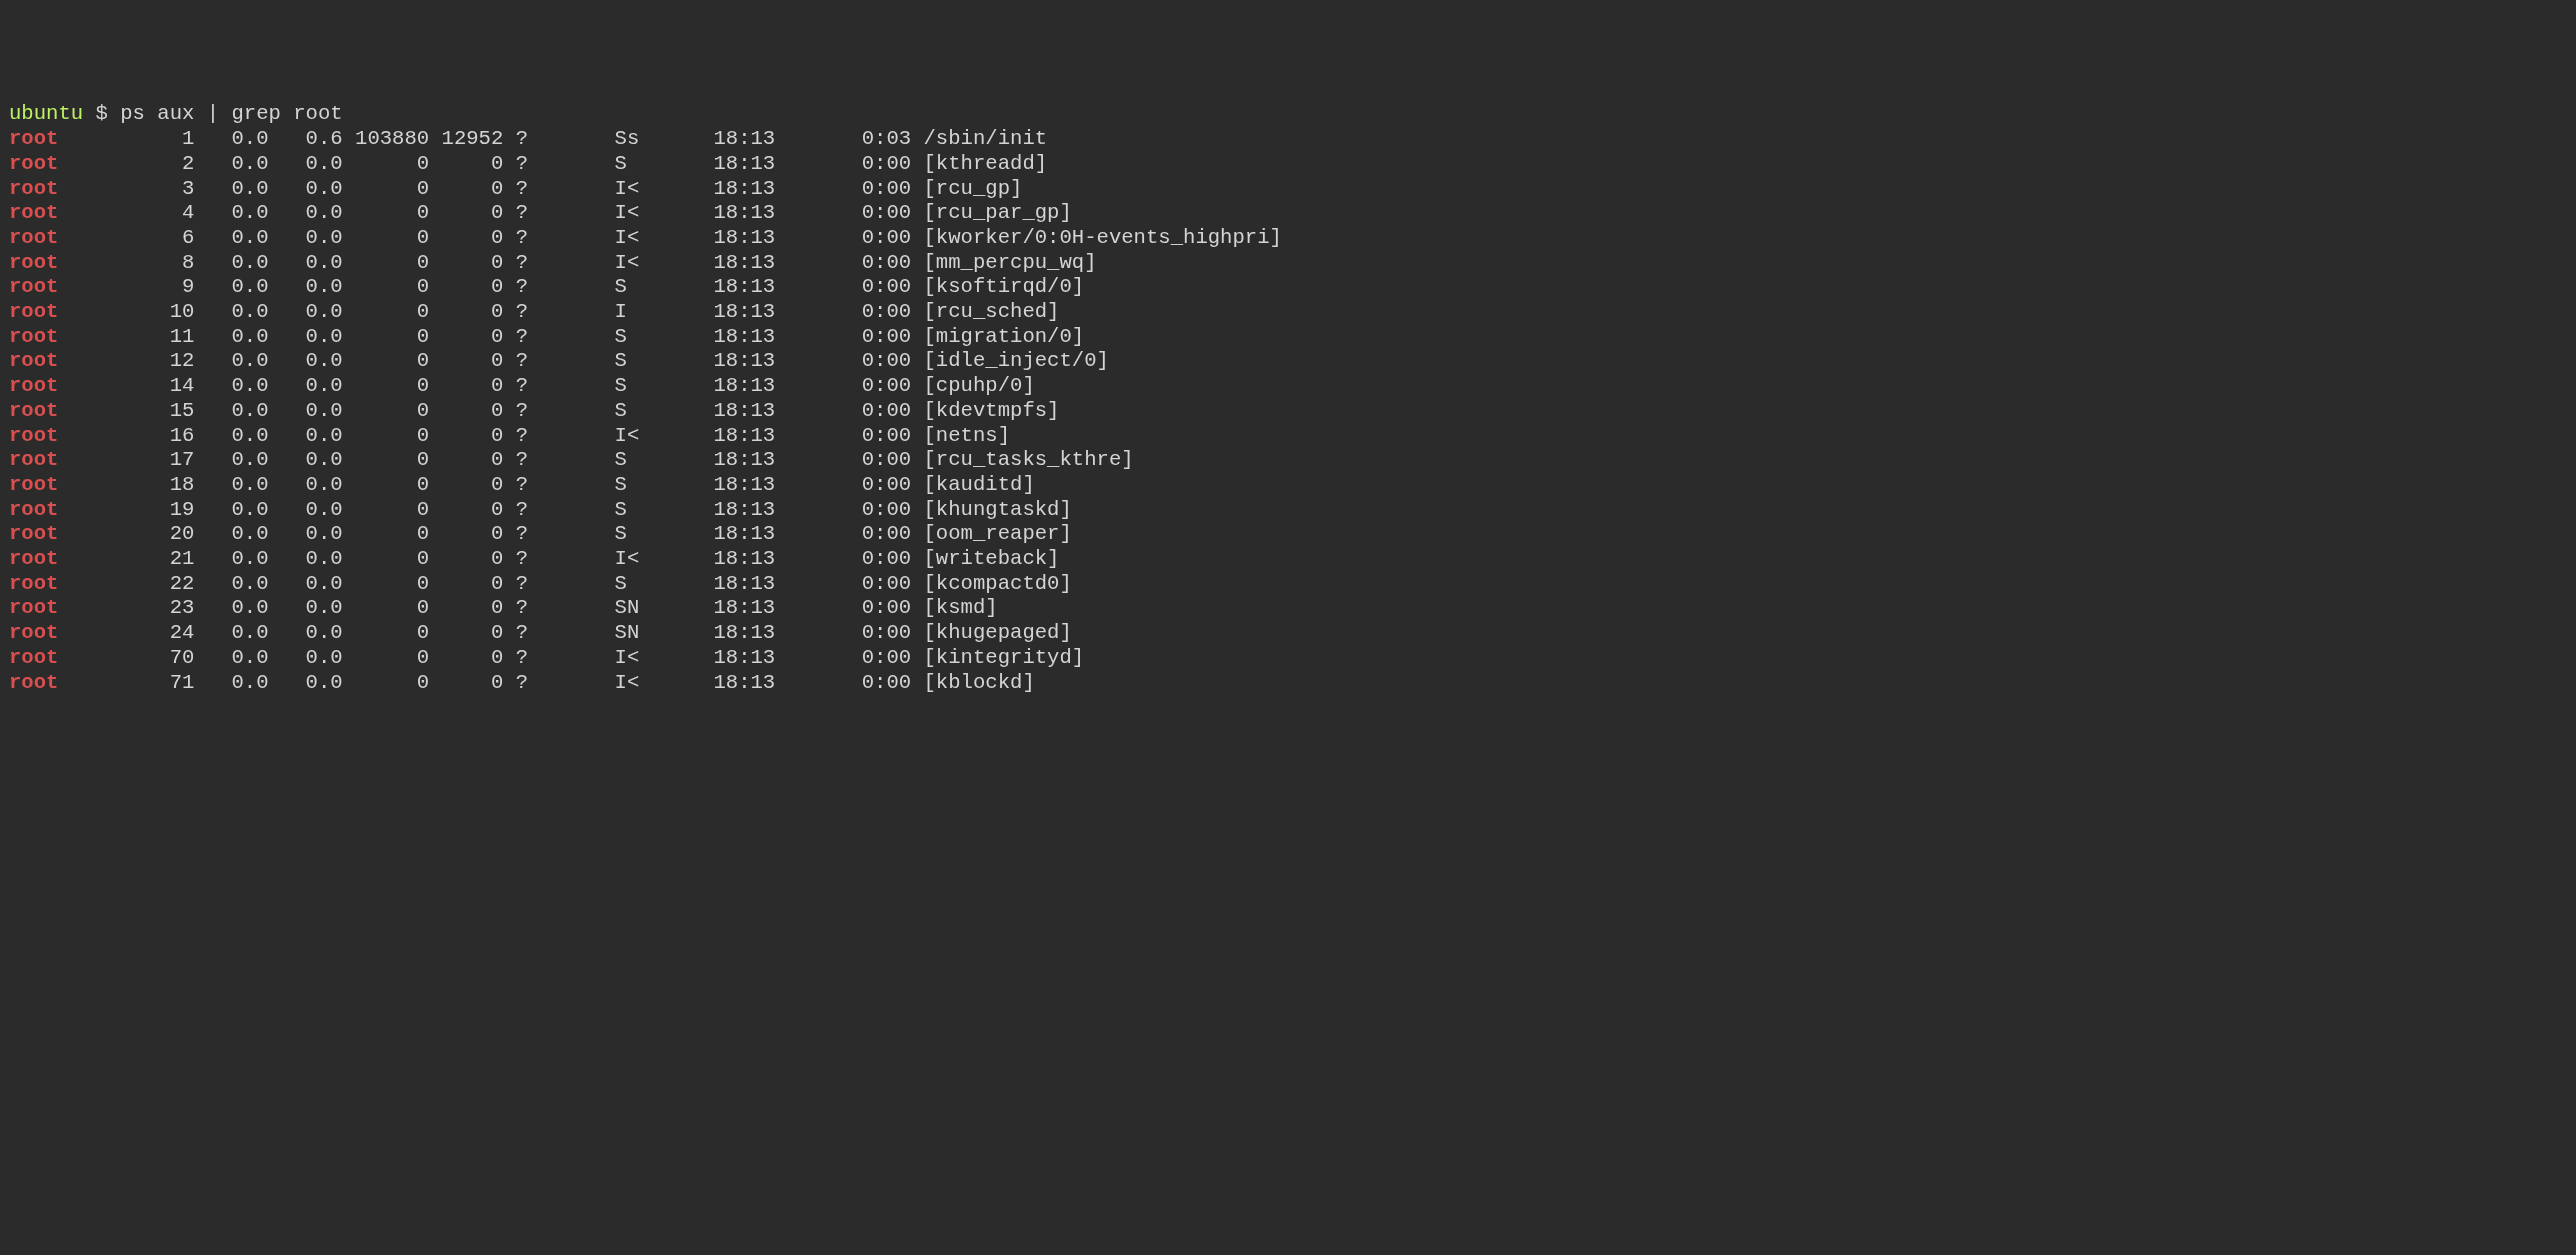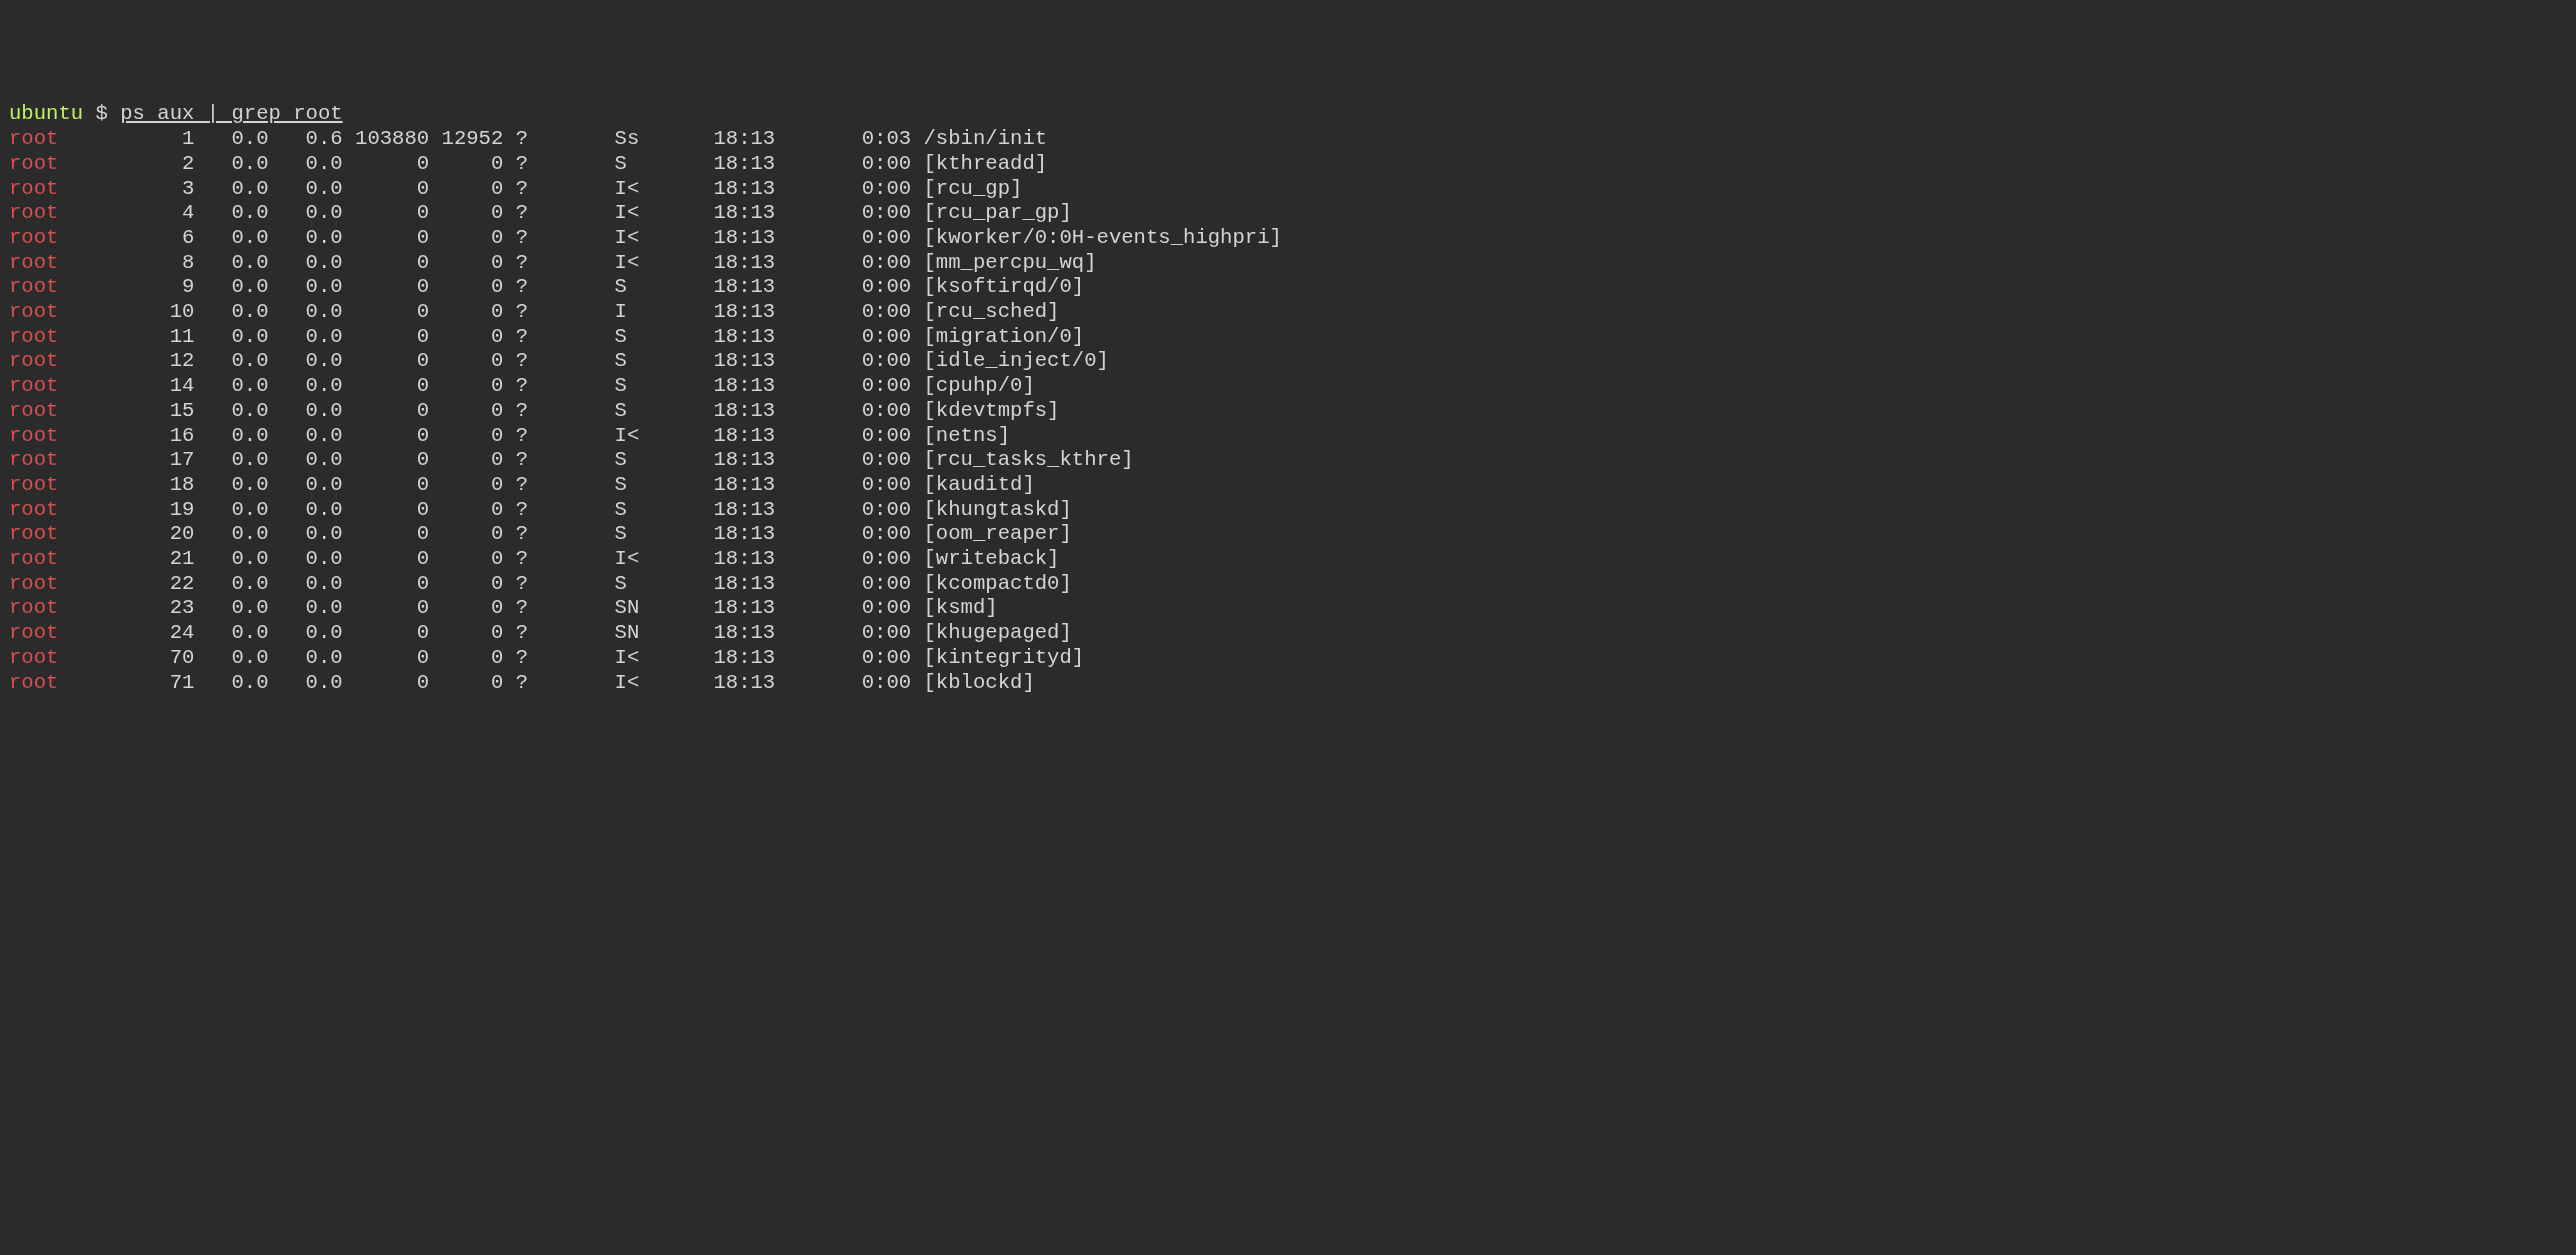--- a/index.html
+++ b/index.html
@@ -18,25 +18,24 @@
       overflow-x: auto;
     }
     .prompt-user {
       color: #bef264;
     }
     .prompt-symbol {
       color: #d4d4d4;
     }
     .command {
       color: #d4d4d4;
-      text-decoration: underline;
     }
     .match {
       color: #d94f4f;
-      font-weight: normal;
+      font-weight: bold;
     }
     .output-line {
       color: #d4d4d4;
     }
     .terminal {
       width: 100%;
     }
   </style>
 </head>
 <body>

